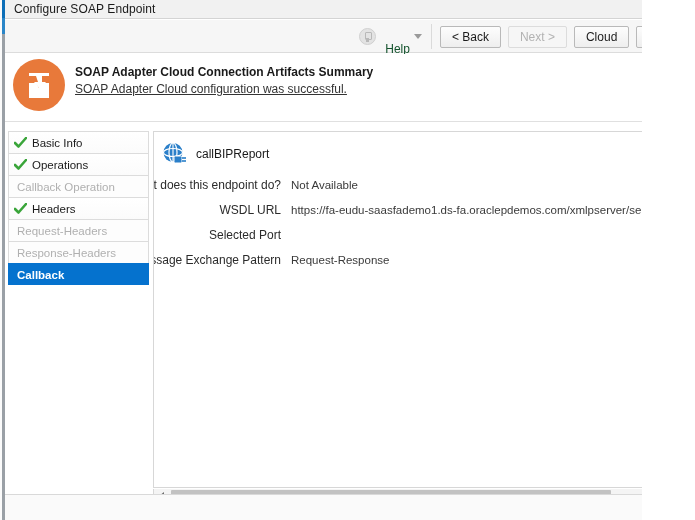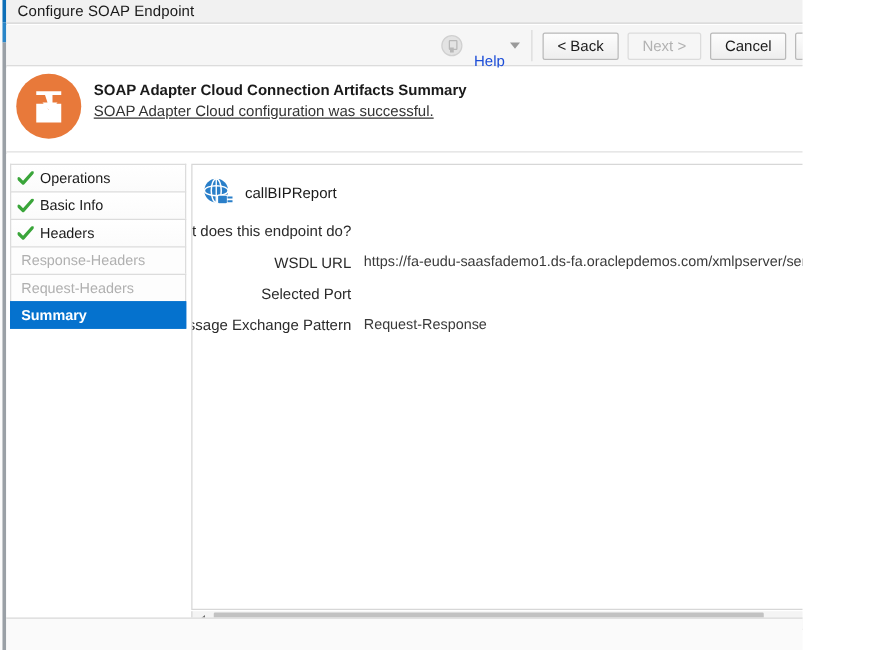--- a/index.html
+++ b/index.html
@@ -87,21 +87,21 @@
   }
   .help-icon::after {
     content: "";
     position: absolute;
     left: 6px; top: 9px;
     width: 3px; height: 4px;
     background: #b8b8b8;
   }
   .help-link {
     font-size: 12px;
-    color: #1d4ed8;
+    color: #14532d;
     margin-right: 4px;
     cursor: default;
     margin-top: 24px;
   }
   .caret {
     width: 0; height: 0;
     border-left: 4px solid transparent;
     border-right: 4px solid transparent;
     border-top: 5px solid #9a9a9a;
     margin-right: 9px;
@@ -360,21 +360,21 @@
   </div>
 
   <div class="toolbar">
     <div class="tb-right">
       <div class="help-icon"></div>
       <span class="help-link">Help</span>
       <span class="caret"></span>
       <span class="tb-sep"></span>
       <button class="btn">&lt; Back</button>
       <button class="btn disabled">Next &gt;</button>
-      <button class="btn">Cancel</button>
+      <button class="btn">Cloud</button>
       <button class="btn">Done</button>
     </div>
   </div>
 
   <div class="banner">
     <div class="banner-title">SOAP Adapter Cloud Connection Artifacts Summary</div>
     <div class="banner-sub">SOAP Adapter Cloud configuration was successful.</div>
     <div class="banner-close">✕</div>
   </div>
   <div class="banner-icon">
@@ -386,48 +386,51 @@
   </div>
 
   <div class="body-region">
 
     <div class="sidebar">
 
       <div class="step">
         <svg class="check" viewBox="0 0 13 12" xmlns="http://www.w3.org/2000/svg">
           <path d="M1 6 L4.5 9.5 L12 1" stroke="#3aa53a" stroke-width="2.6" fill="none" stroke-linecap="round" stroke-linejoin="round"></path>
         </svg>
-        <span class="lbl">Operations</span>
+        <span class="lbl">Basic Info</span>
       </div>
 
       <div class="step">
         <svg class="check" viewBox="0 0 13 12" xmlns="http://www.w3.org/2000/svg">
           <path d="M1 6 L4.5 9.5 L12 1" stroke="#3aa53a" stroke-width="2.6" fill="none" stroke-linecap="round" stroke-linejoin="round"></path>
         </svg>
-        <span class="lbl">Basic Info</span>
-      </div>
-
+        <span class="lbl">Operations</span>
+      </div>
+
+      <div class="step plain disabled">
+        <span class="lbl">Callback Operation</span>
+      </div>
 
       <div class="step">
         <svg class="check" viewBox="0 0 13 12" xmlns="http://www.w3.org/2000/svg">
           <path d="M1 6 L4.5 9.5 L12 1" stroke="#3aa53a" stroke-width="2.6" fill="none" stroke-linecap="round" stroke-linejoin="round"></path>
         </svg>
         <span class="lbl">Headers</span>
       </div>
 
       <div class="step plain disabled">
+        <span class="lbl">Request-Headers</span>
+      </div>
+
+      <div class="step plain disabled">
         <span class="lbl">Response-Headers</span>
       </div>
 
-      <div class="step plain disabled">
-        <span class="lbl">Request-Headers</span>
-      </div>
-
       <div class="step plain current">
-        <span class="lbl">Summary</span>
+        <span class="lbl">Callback</span>
       </div>
 
     </div>
 
     <div class="content">
 
       <div class="svc-head">
         <svg class="svc-icon" viewBox="0 0 26 24" xmlns="http://www.w3.org/2000/svg">
           <circle cx="11" cy="10.5" r="9.5" fill="#2a7fc9"></circle>
           <ellipse cx="11" cy="10.5" rx="9.5" ry="4" fill="none" stroke="#ffffff" stroke-width="1.2"></ellipse>
@@ -437,20 +440,21 @@
           <rect x="20" y="15.2" width="4" height="1.6" fill="#2a7fc9"></rect>
           <rect x="20" y="18.2" width="4" height="1.6" fill="#2a7fc9"></rect>
         </svg>
         <span class="svc-name">callBIPReport</span>
       </div>
 
       <div class="fields">
 
         <div class="field-row">
           <span class="field-label">What does this endpoint do?</span>
+          <span class="field-value">Not Available</span>
         </div>
 
         <div class="field-row">
           <span class="field-label">WSDL URL</span>
           <span class="field-value">https://fa-eudu-saasfademo1.ds-fa.oraclepdemos.com/xmlpserver/services/v2/ReportService?wsdl</span>
         </div>
 
         <div class="field-row">
           <span class="field-label">Selected Port</span>
         </div>

